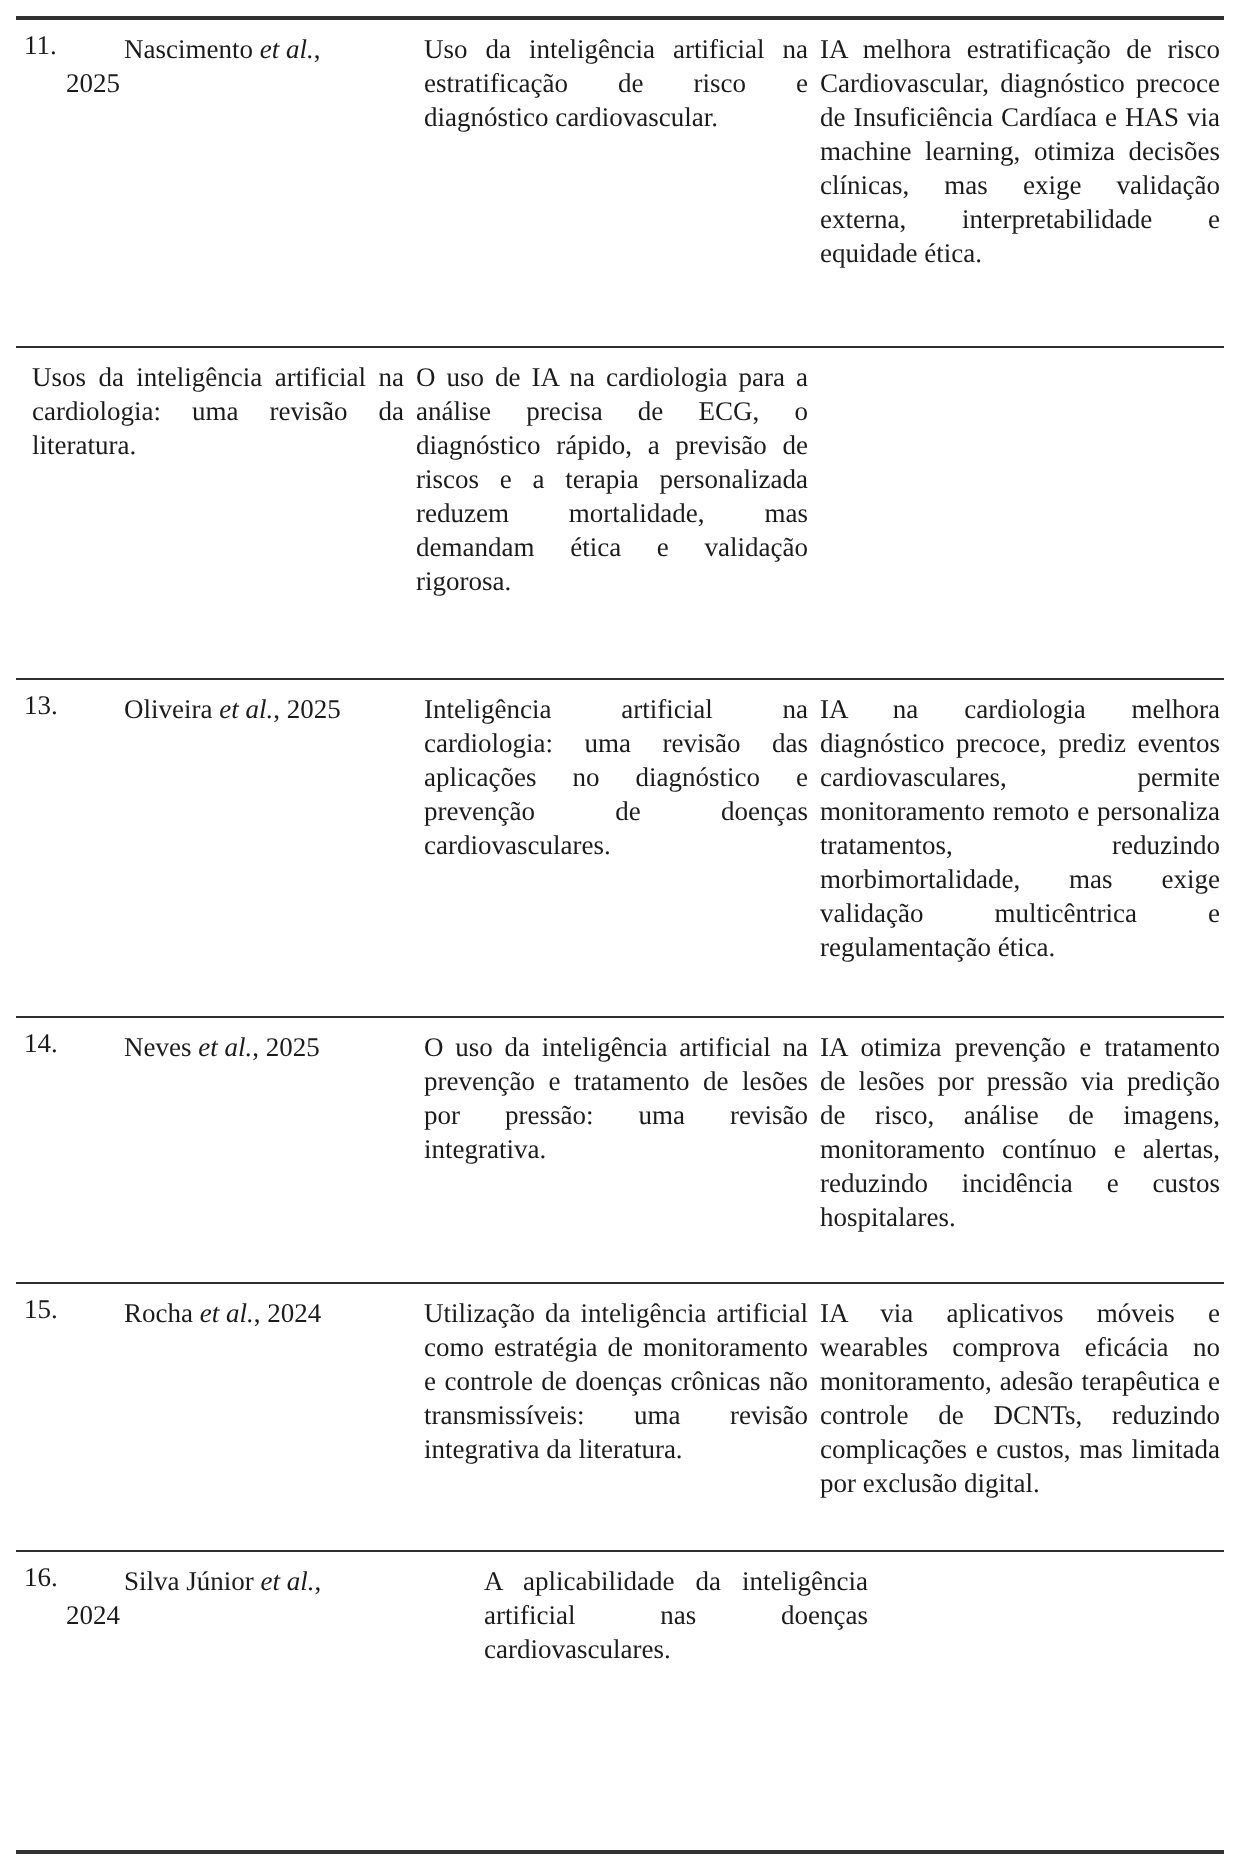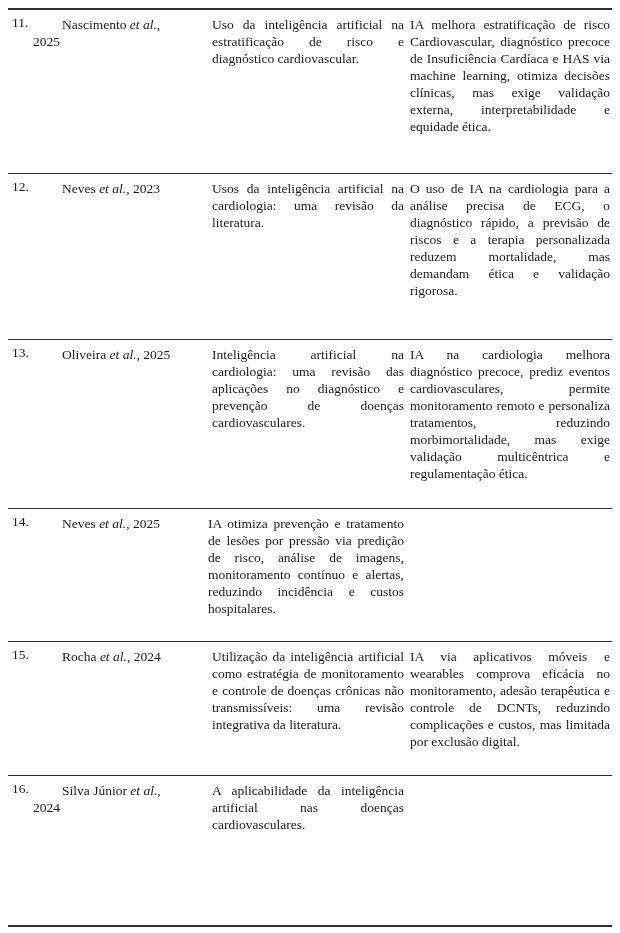--- a/index.html
+++ b/index.html
@@ -24,21 +24,21 @@
     display: grid;
     grid-template-columns: 196px 202px 206px;
     align-items: start;
   }
   .row + .row { border-top: 1.7px solid #303030; }
   .row:nth-child(1) { min-height: 163px; }
   .row:nth-child(2) { min-height: 166px; }
   .row:nth-child(3) { min-height: 169px; }
   .row:nth-child(4) { min-height: 133px; }
   .row:nth-child(5) { min-height: 134px; }
-  .row:nth-child(6) { min-height: 150px; }
+  .row:nth-child(6) { min-height: 150px; gap: 30px; }
   .cell {
     font-size: 13.5px;
     line-height: 17px;
     padding-top: 6px;
     padding-bottom: 4px;
   }
   .col-entry {
     position: relative;
     padding-left: 25px;
     padding-right: 14px;
@@ -74,24 +74,20 @@
     </div>
     <div class="cell col-title">
       <span>Uso da inteligência artificial na estratificação de risco e diagnóstico cardiovascular.</span>
     </div>
     <div class="cell col-summary">
       <span>IA melhora estratificação de risco Cardiovascular, diagnóstico precoce de Insuficiência Cardíaca e HAS via machine learning, otimiza decisões clínicas, mas exige validação externa, interpretabilidade e equidade ética.</span>
     </div>
   </div>
 
   <div class="row">
-    <div class="cell col-entry">
-      <span class="num">12.</span>
-      <span><span>Neves</span><i> et al.</i><span>, 2023</span></span>
-    </div>
     <div class="cell col-title">
       <span>Usos da inteligência artificial na cardiologia: uma revisão da literatura.</span>
     </div>
     <div class="cell col-summary">
       <span>O uso de IA na cardiologia para a análise precisa de ECG, o diagnóstico rápido, a previsão de riscos e a terapia personalizada reduzem mortalidade, mas demandam ética e validação rigorosa.</span>
     </div>
   </div>
 
   <div class="row">
     <div class="cell col-entry">
@@ -103,20 +99,23 @@
     </div>
     <div class="cell col-summary">
       <span>IA na cardiologia melhora diagnóstico precoce, prediz eventos cardiovasculares, permite monitoramento remoto e personaliza tratamentos, reduzindo morbimortalidade, mas exige validação multicêntrica e regulamentação ética.</span>
     </div>
   </div>
 
   <div class="row">
     <div class="cell col-entry">
       <span class="num">14.</span>
       <span><span>Neves</span><i> et al.</i><span>, 2025</span></span>
+    </div>
+    <div class="cell col-title">
+      <span>O uso da inteligência artificial na prevenção e tratamento de lesões por pressão: uma revisão integrativa.</span>
     </div>
     <div class="cell col-summary">
       <span>IA otimiza prevenção e tratamento de lesões por pressão via predição de risco, análise de imagens, monitoramento contínuo e alertas, reduzindo incidência e custos hospitalares.</span>
     </div>
   </div>
 
   <div class="row">
     <div class="cell col-entry">
       <span class="num">15.</span>
       <span><span>Rocha</span><i> et al.</i><span>, 2024</span></span>

